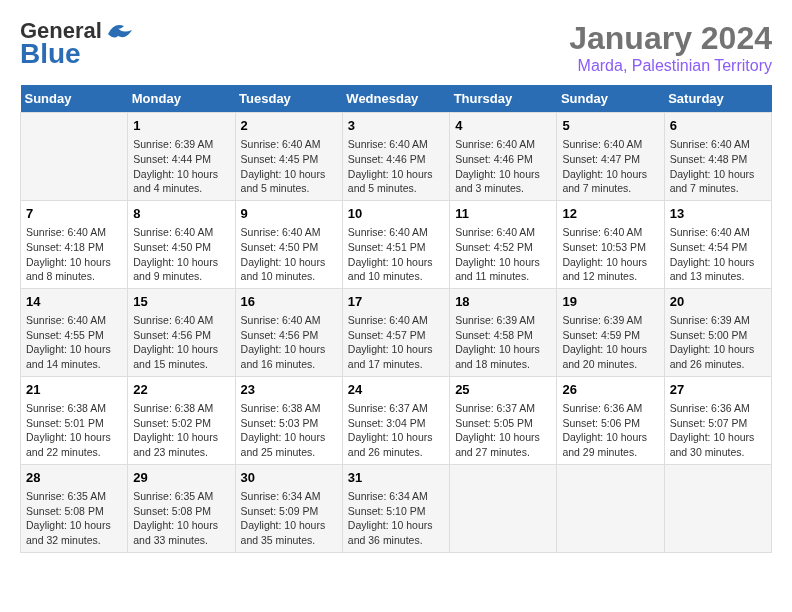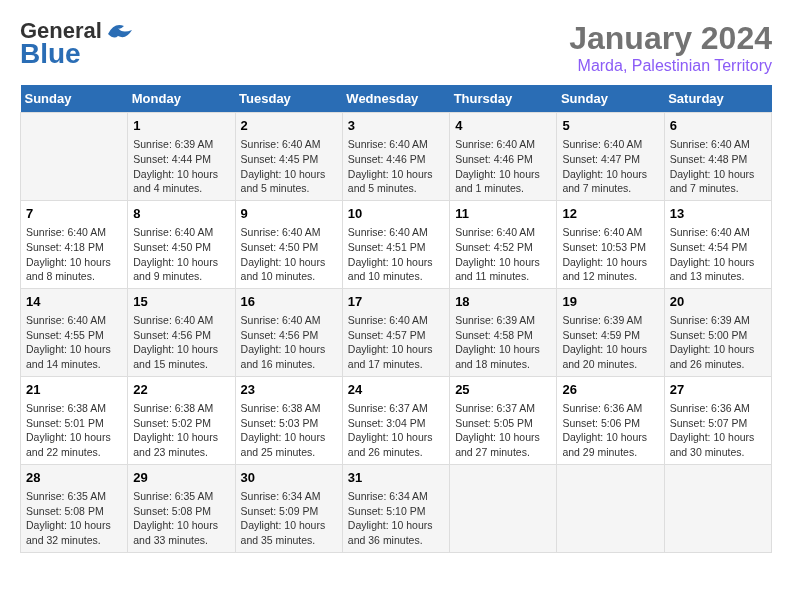--- a/index.html
+++ b/index.html
@@ -126,21 +126,21 @@
           <div class="day-info">Sunrise: 6:40 AM</div>
           <div class="day-info">Sunset: 4:46 PM</div>
           <div class="day-info">Daylight: 10 hours</div>
           <div class="day-info">and 5 minutes.</div>
         </td>
         <td>
           <div class="day-number">4</div>
           <div class="day-info">Sunrise: 6:40 AM</div>
           <div class="day-info">Sunset: 4:46 PM</div>
           <div class="day-info">Daylight: 10 hours</div>
-          <div class="day-info">and 1 minutes.</div>
+          <div class="day-info">and 3 minutes.</div>
         </td>
         <td>
           <div class="day-number">5</div>
           <div class="day-info">Sunrise: 6:40 AM</div>
           <div class="day-info">Sunset: 4:47 PM</div>
           <div class="day-info">Daylight: 10 hours</div>
           <div class="day-info">and 7 minutes.</div>
         </td>
         <td>
           <div class="day-number">6</div>

